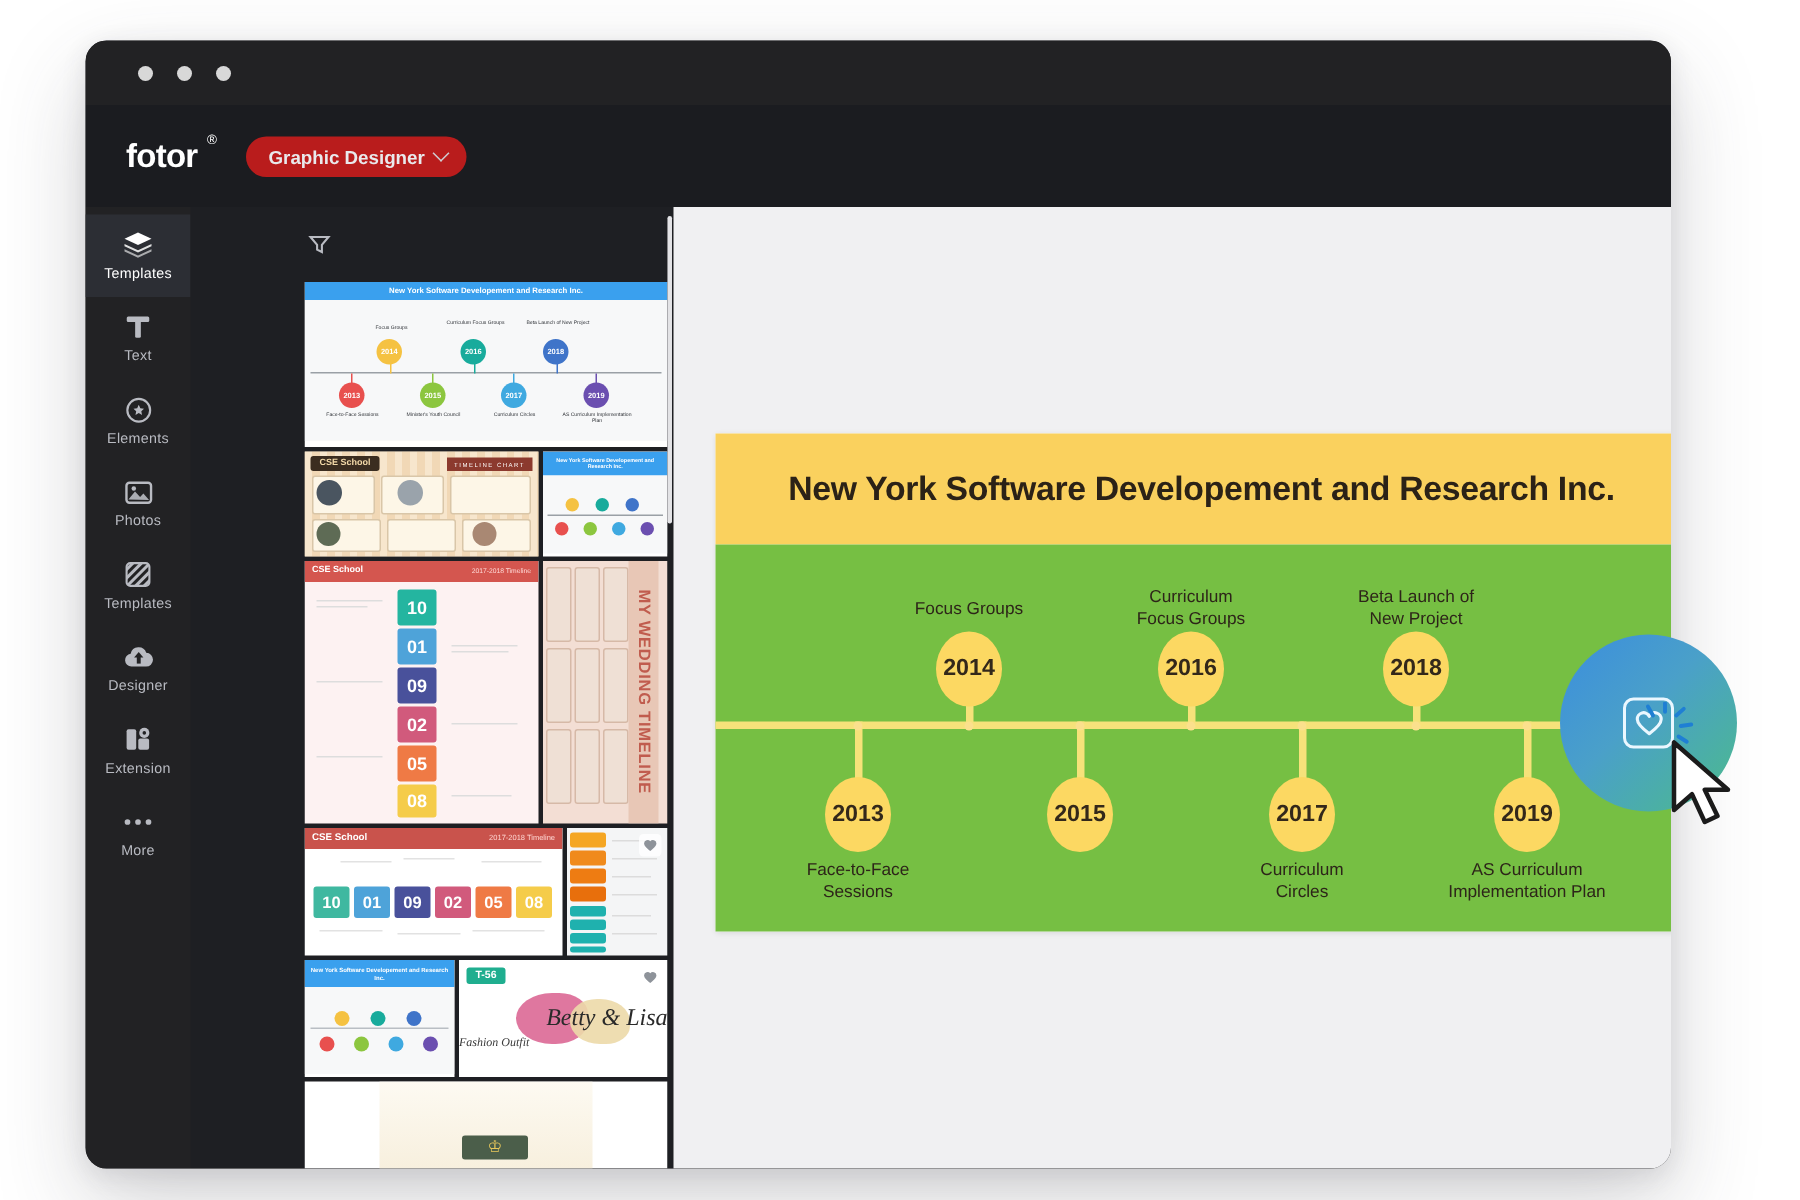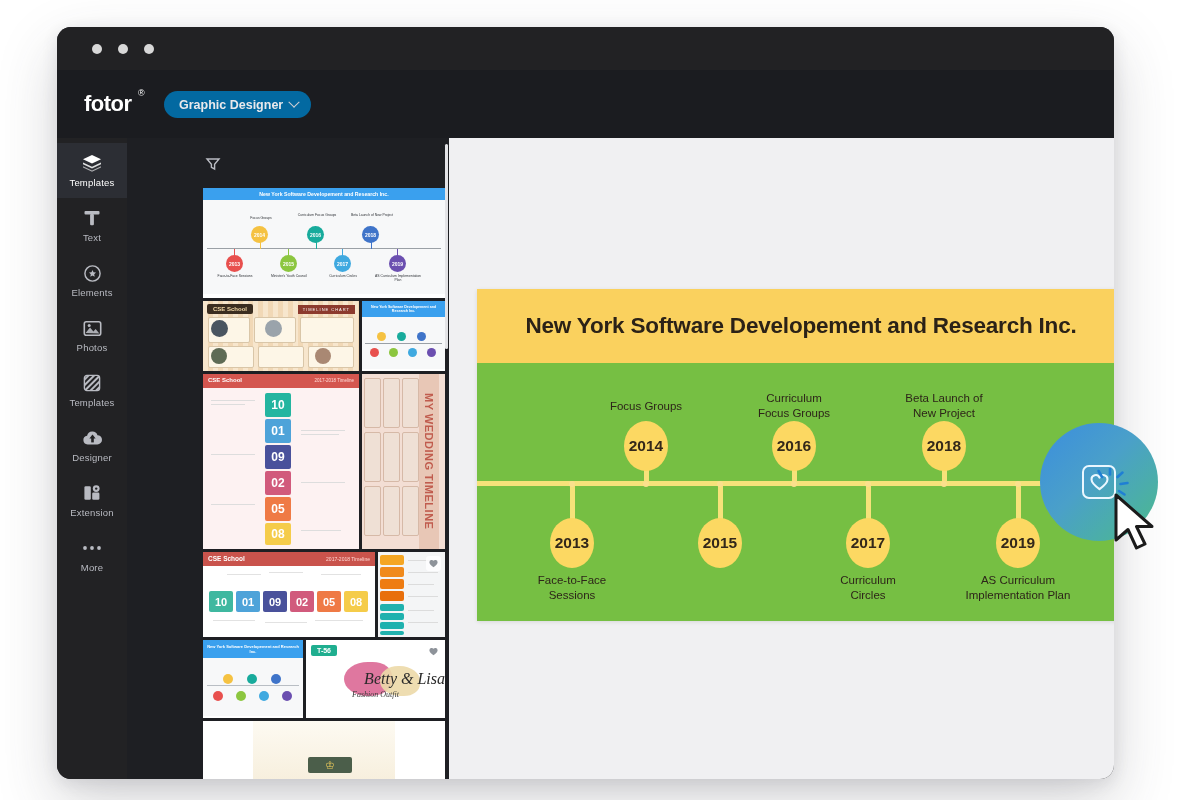--- a/index.html
+++ b/index.html
@@ -49,21 +49,21 @@
   }
   #logo-reg {
     position: absolute; left: 81px; top: 18px;
     color: #ffffff; font-size: 9px;
   }
   #mode-pill {
     position: absolute; left: 107px; top: 21px;
     height: 27px;
     padding: 0 13px 0 15px;
     display: flex; align-items: center; gap: 7px;
-    background: #0369a1;
+    background: #b91c1c;
     border-radius: 14px;
     color: #e9e9ec;
     font-size: 12.5px; font-weight: 600;
     cursor: pointer;
   }
   .chev { display: inline-block; width: 8px; height: 8px;
     border-right: 1.6px solid #cfcfd4; border-bottom: 1.6px solid #cfcfd4;
     transform: rotate(45deg) translate(-2px,-2px); }
 
   
@@ -503,21 +503,21 @@
             <div class="mini-node" style="left:56px;top:33px;width:10px;height:10px;background:#3fa9e0"></div>
             <div class="mini-node" style="left:79px;top:33px;width:10px;height:10px;background:#6b4fb0"></div>
           </div>
         </div>
 
         <div class="thumb" style="width:139px;height:78px;background:#ffffff">
           <div style="position:absolute;left:5px;top:5px;background:#1fae8f;color:#fff;font-size:7px;font-weight:700;padding:2px 6px;border-radius:2px">T-56</div>
           <div style="position:absolute;left:38px;top:22px;width:48px;height:34px;background:#d95f8e;border-radius:50% 40% 45% 50%;opacity:.85"></div>
           <div style="position:absolute;left:74px;top:26px;width:40px;height:30px;background:#ecd9a8;border-radius:45% 50% 40% 50%;opacity:.9"></div>
           <div style="position:absolute;left:0;right:0;top:30px;text-align:right;font-family:'Liberation Serif',serif;font-style:italic;font-size:16px;color:#2a2a2a">Betty &amp; Lisa</div>
-          <div style="position:absolute;left:0;right:0;top:50px;text-align:center;font-family:'Liberation Serif',serif;font-style:italic;font-size:8px;color:#3a3a3a">Fashion Outfit</div>
+          <div style="position:absolute;left:0;right:0;top:50px;text-align:left;font-family:'Liberation Serif',serif;font-style:italic;font-size:8px;color:#3a3a3a">Fashion Outfit</div>
           <div class="fav">
             <svg width="9" height="9" viewBox="0 0 14 13" fill="#8e939a">
               <path d="M7 12.4 C2.2 8.8 .6 6.6 .6 4.4 A3.6 3.6 0 0 1 7 2.4 A3.6 3.6 0 0 1 13.4 4.4 C13.4 6.6 11.8 8.8 7 12.4 Z"></path>
             </svg>
           </div>
         </div>
       </div>
 
       <div class="trow">
         <div class="thumb" style="width:242px;height:60px;background:#ffffff">

